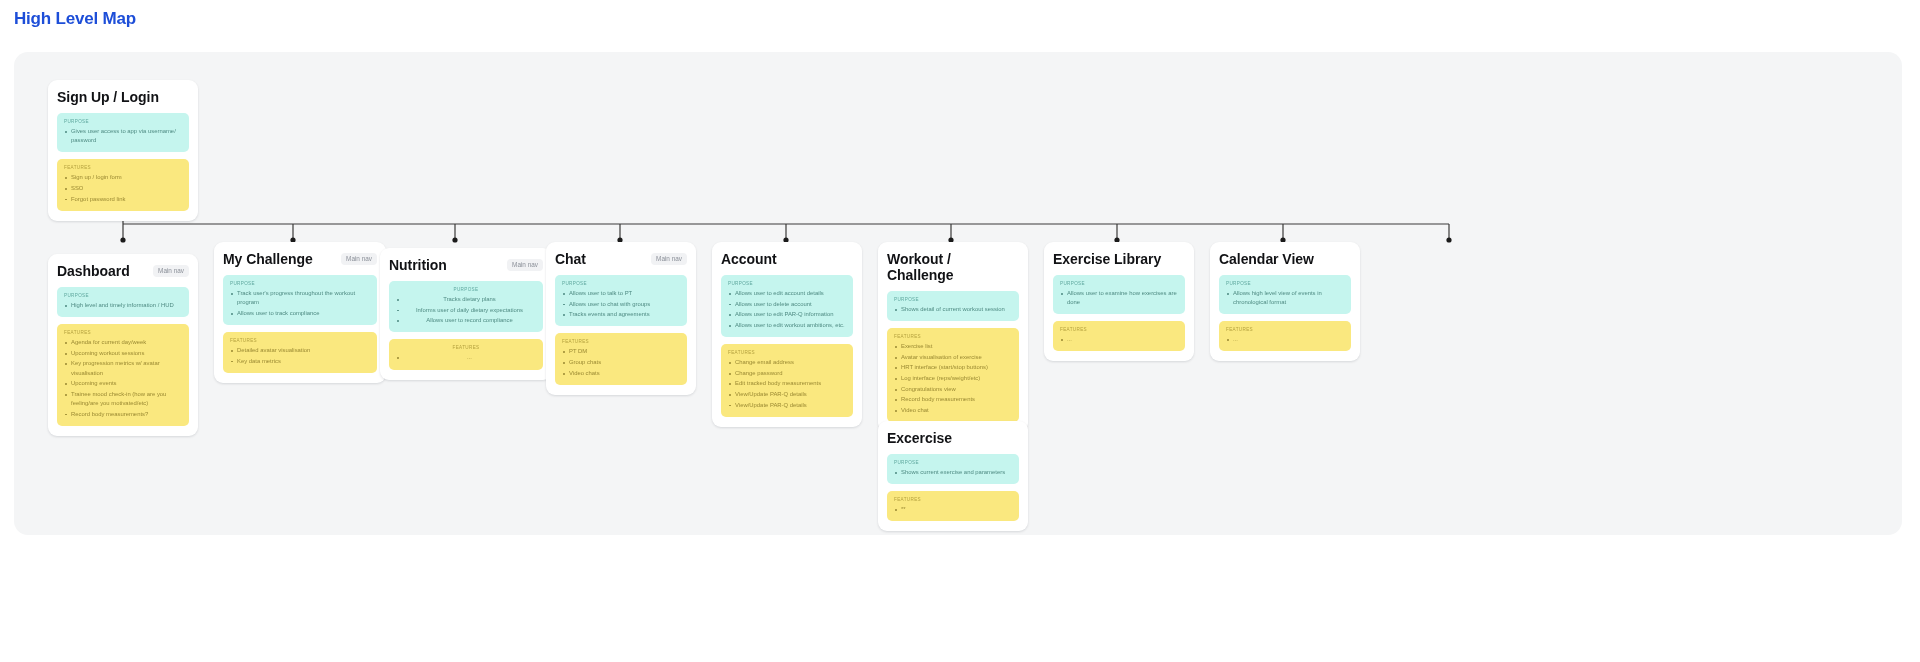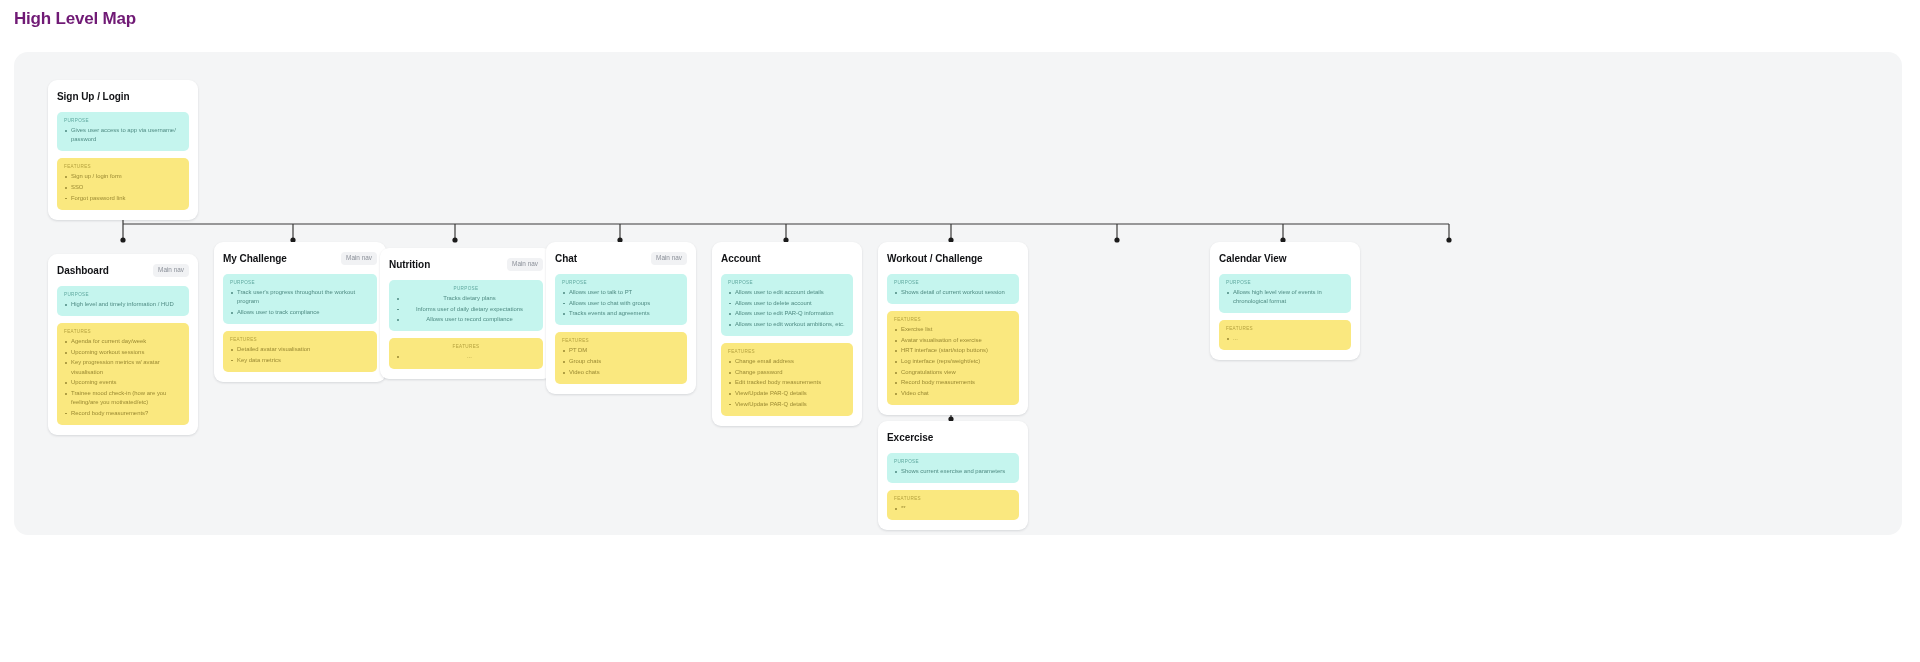--- a/index.html
+++ b/index.html
@@ -9,21 +9,21 @@
     background: #ffffff;
     font-family: "Liberation Sans", sans-serif;
     overflow: hidden;
   }
   .page-title {
     position: absolute;
     left: 14px;
     top: 9px;
     font-size: 17px;
     font-weight: bold;
-    color: #701a75;
+    color: #1d4ed8;
     letter-spacing: -0.2px;
   }
   .canvas {
     position: absolute;
     left: 14px;
     top: 52px;
     width: 1888px;
     height: 483px;
     background: #f4f5f6;
     border-radius: 14px;
@@ -39,21 +39,21 @@
     padding: 9px 9px 10px 9px;
   }
   .card-head {
     display: flex;
     align-items: center;
     justify-content: space-between;
     margin-bottom: 8px;
     min-height: 15px;
   }
   .card-title {
-    font-size: 10px;
+    font-size: 14px;
     font-weight: bold;
     color: #111215;
     letter-spacing: -0.05px;
   }
   .badge {
     font-size: 6.4px;
     color: #8a8f98;
     background: #f1f2f4;
     border-radius: 4px;
     padding: 3px 5px;
@@ -292,20 +292,37 @@
           <li>Avatar visualisation of exercise</li>
           <li>HRT interface (start/stop buttons)</li>
           <li>Log interface (reps/weight/etc)</li>
           <li>Congratulations view</li>
           <li>Record body measurements</li>
           <li>Video chat</li>
         </ul>
     </div>
   </div>
 
+  <div class="card" style="left:1030px; top:190px; width:150px;">
+    <div class="card-head">
+      <span class="card-title">Exercise Library</span>
+    </div>
+    <div class="section purpose">
+      <div class="sec-label">PURPOSE</div>
+      <ul class="items">
+          <li>Allows user to examine how exercises are done</li>
+        </ul>
+    </div>
+    <div class="section features">
+      <div class="sec-label">FEATURES</div>
+      <ul class="items">
+          <li>...</li>
+        </ul>
+    </div>
+  </div>
 
   <div class="card" style="left:1196px; top:190px; width:150px;">
     <div class="card-head">
       <span class="card-title">Calendar View</span>
     </div>
     <div class="section purpose">
       <div class="sec-label">PURPOSE</div>
       <ul class="items">
           <li>Allows high level view of events in chronological format</li>
         </ul>

